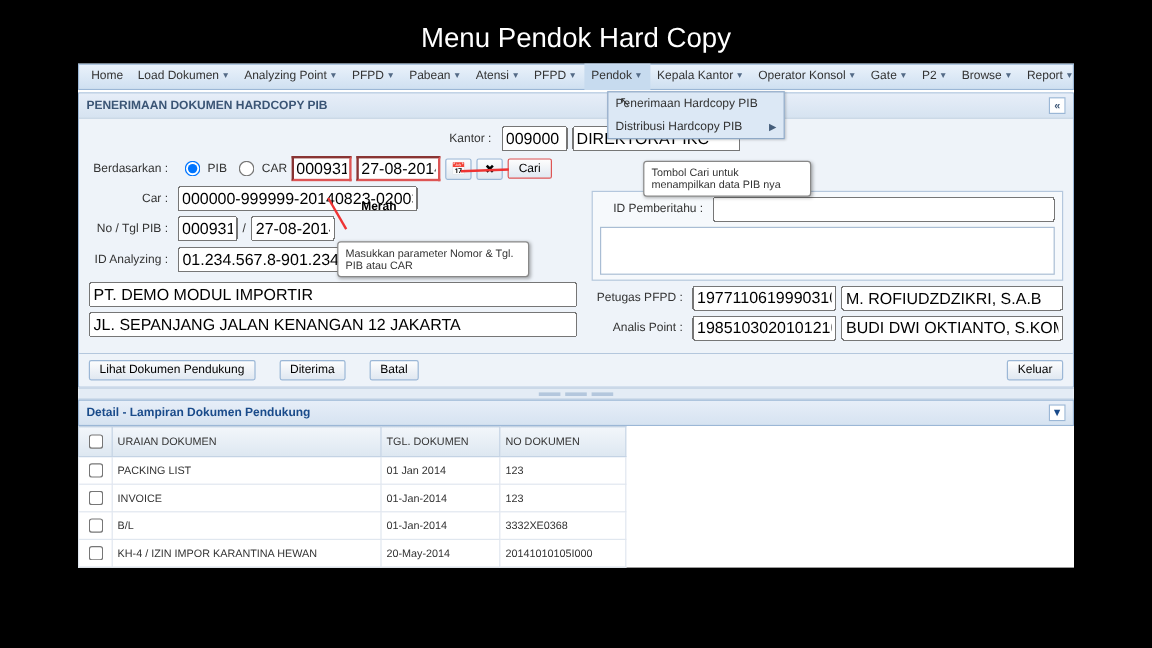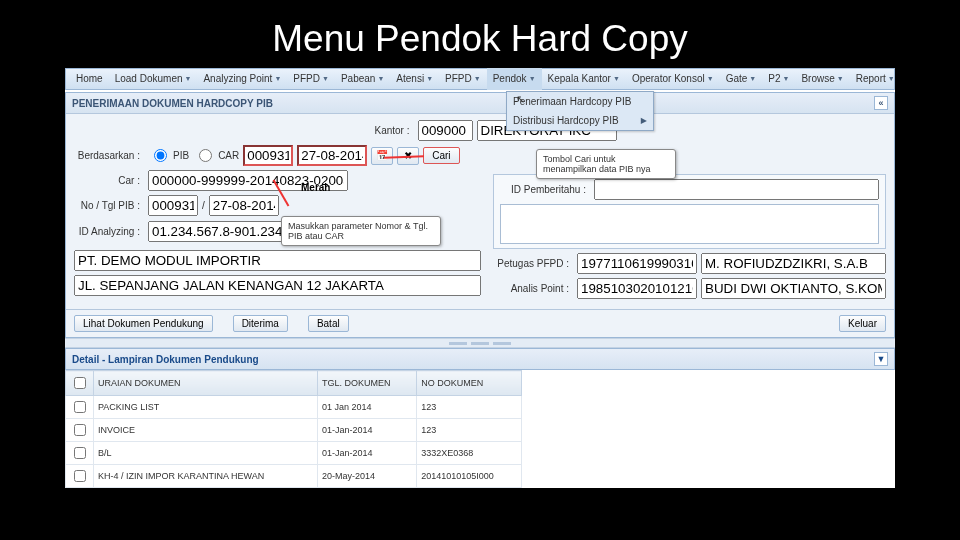--- a/index.html
+++ b/index.html
@@ -1,17 +1,17 @@
 <!DOCTYPE html>
 <html><head>
 <meta charset="utf-8">
 <style>
   * { box-sizing: border-box; font-family: Arial, sans-serif; }
   body { margin: 0; background: #000; width: 960px; height: 540px; overflow: hidden; }
-  .slide-title { color: #fff; font-size: 37px; text-align: center; padding: 18px 0 8px; font-weight: 400; }
+  .slide-title { color: #fff; font-size: 23px; text-align: center; padding: 18px 0 8px; font-weight: 400; }
   .app { margin: 0 auto; width: 830px; background: #fff; font-size: 10px; color: #333; }
   .menubar { background: linear-gradient(#eaf2fb,#cfe0f1); border: 1px solid #9bb7d6; display: flex; align-items: center; height: 22px; padding: 0 4px; position: relative; }
   .menubar .mitem { padding: 0 6px; line-height: 22px; cursor: pointer; display: flex; align-items: center; gap: 2px; white-space: nowrap; }
   .menubar .mitem .caret { font-size: 7px; color: #536a86; }
   .dropdown { position: absolute; top: 22px; left: 440px; background: #dce8f5; border: 1px solid #8fa9c6; width: 148px; z-index: 10; box-shadow: 1px 1px 2px rgba(0,0,0,.2);}
   .dropdown .ditem { padding: 4px 6px; display: flex; justify-content: space-between; align-items: center; cursor: pointer; }
   .dropdown .arrow { font-size: 8px; color: #445d7a; }
   .cursor-icon { position: absolute; top: 24px; left: 450px; z-index: 11; font-size: 11px; }
   .panel { border: 1px solid #9bb7d6; margin-top: 2px; }
   .panel-hdr { background: linear-gradient(#e7eef8,#d6e3f1); padding: 3px 6px; font-weight: bold; color: #3b5575; border-bottom: 1px solid #b4c7dd; display: flex; justify-content: space-between; align-items: center;}

